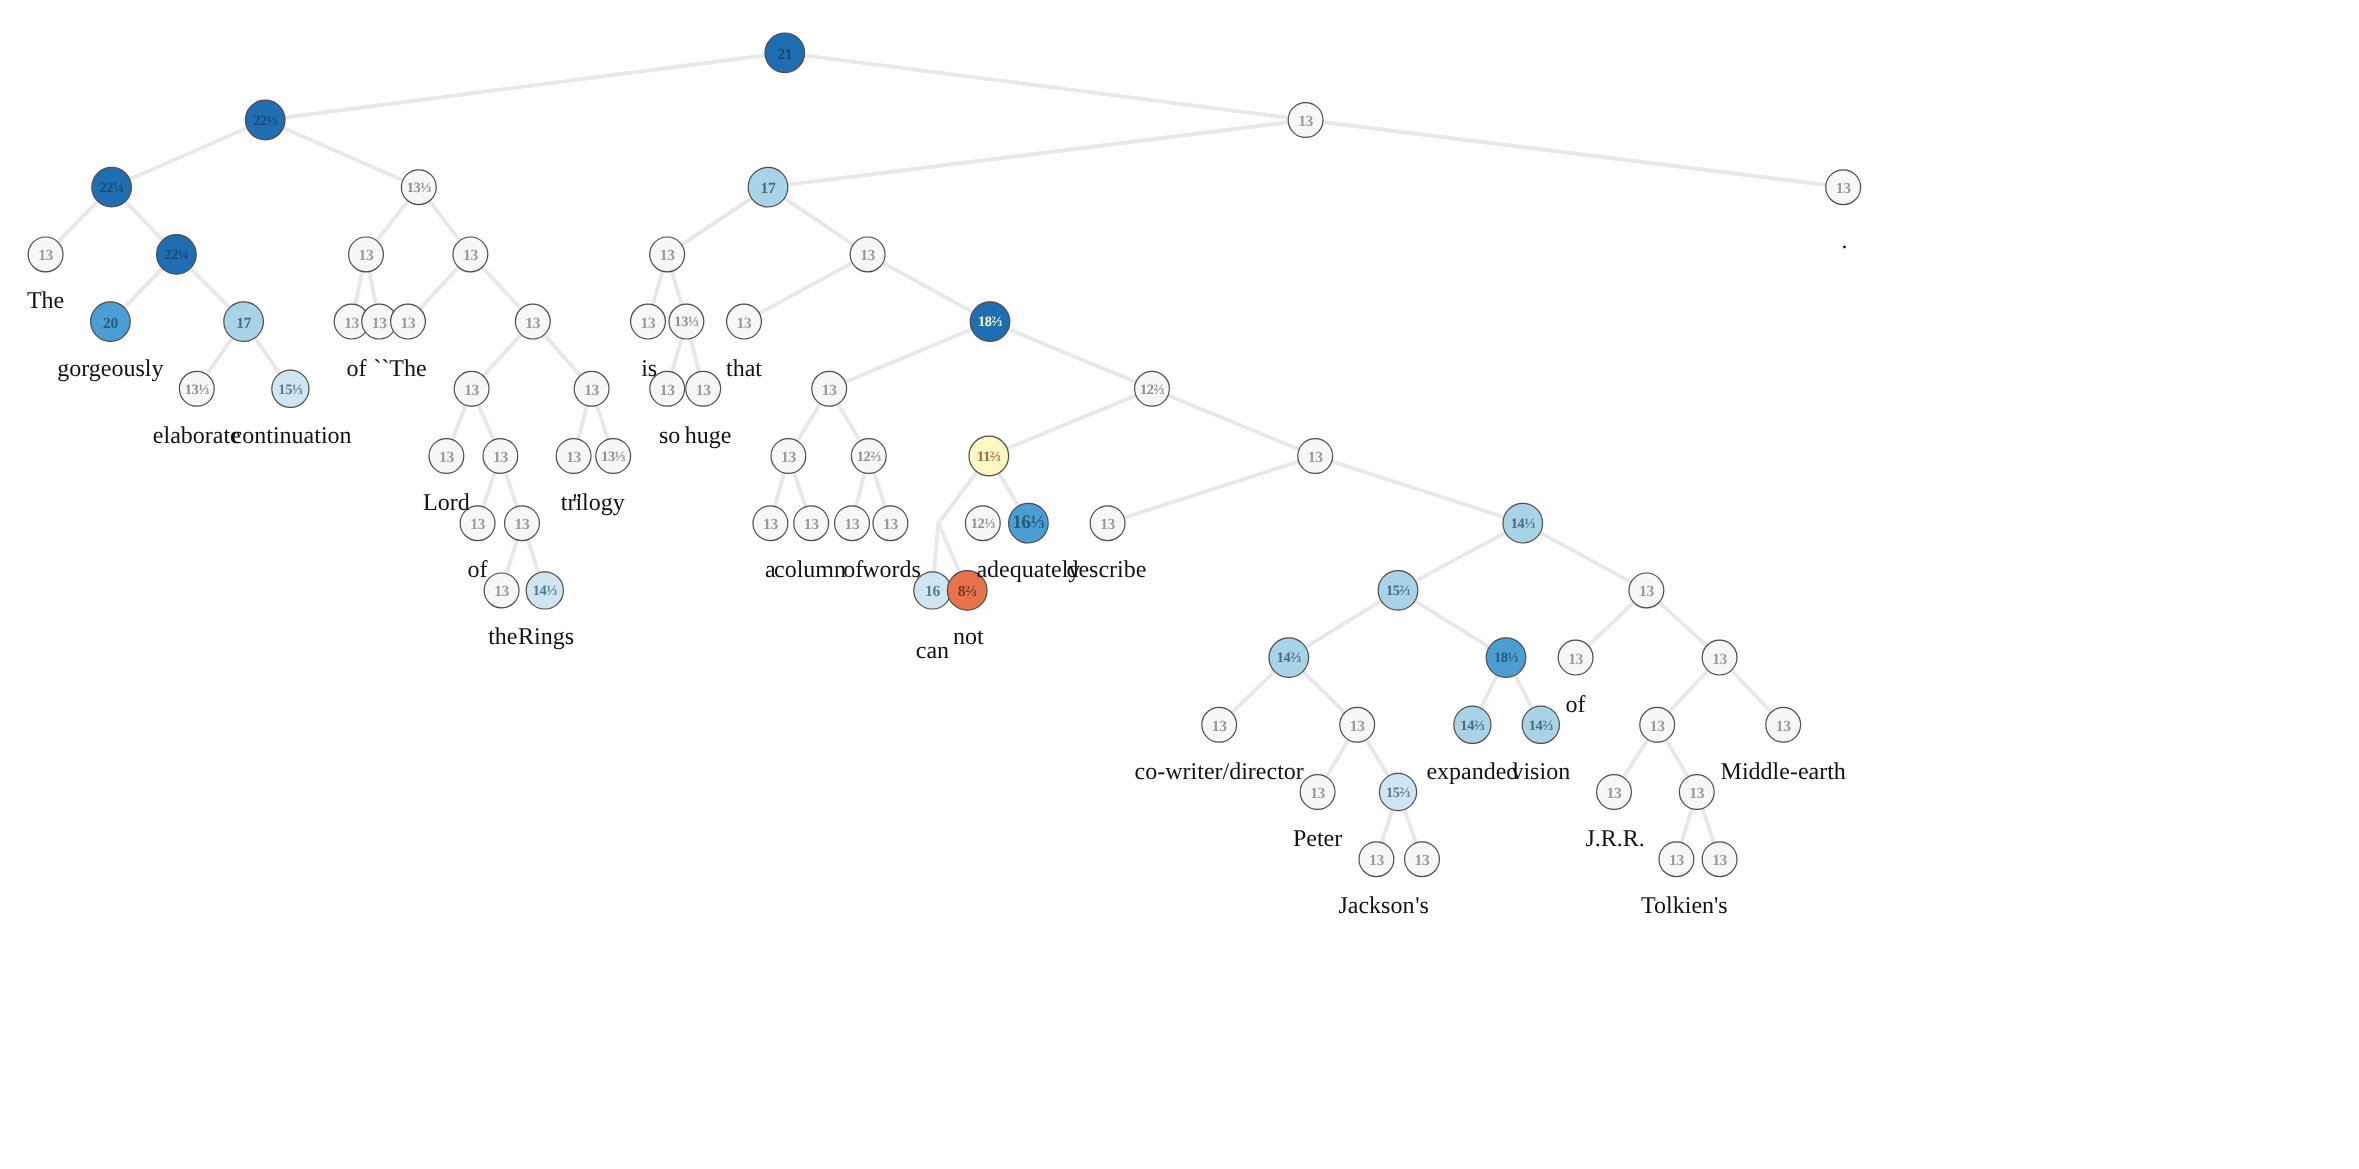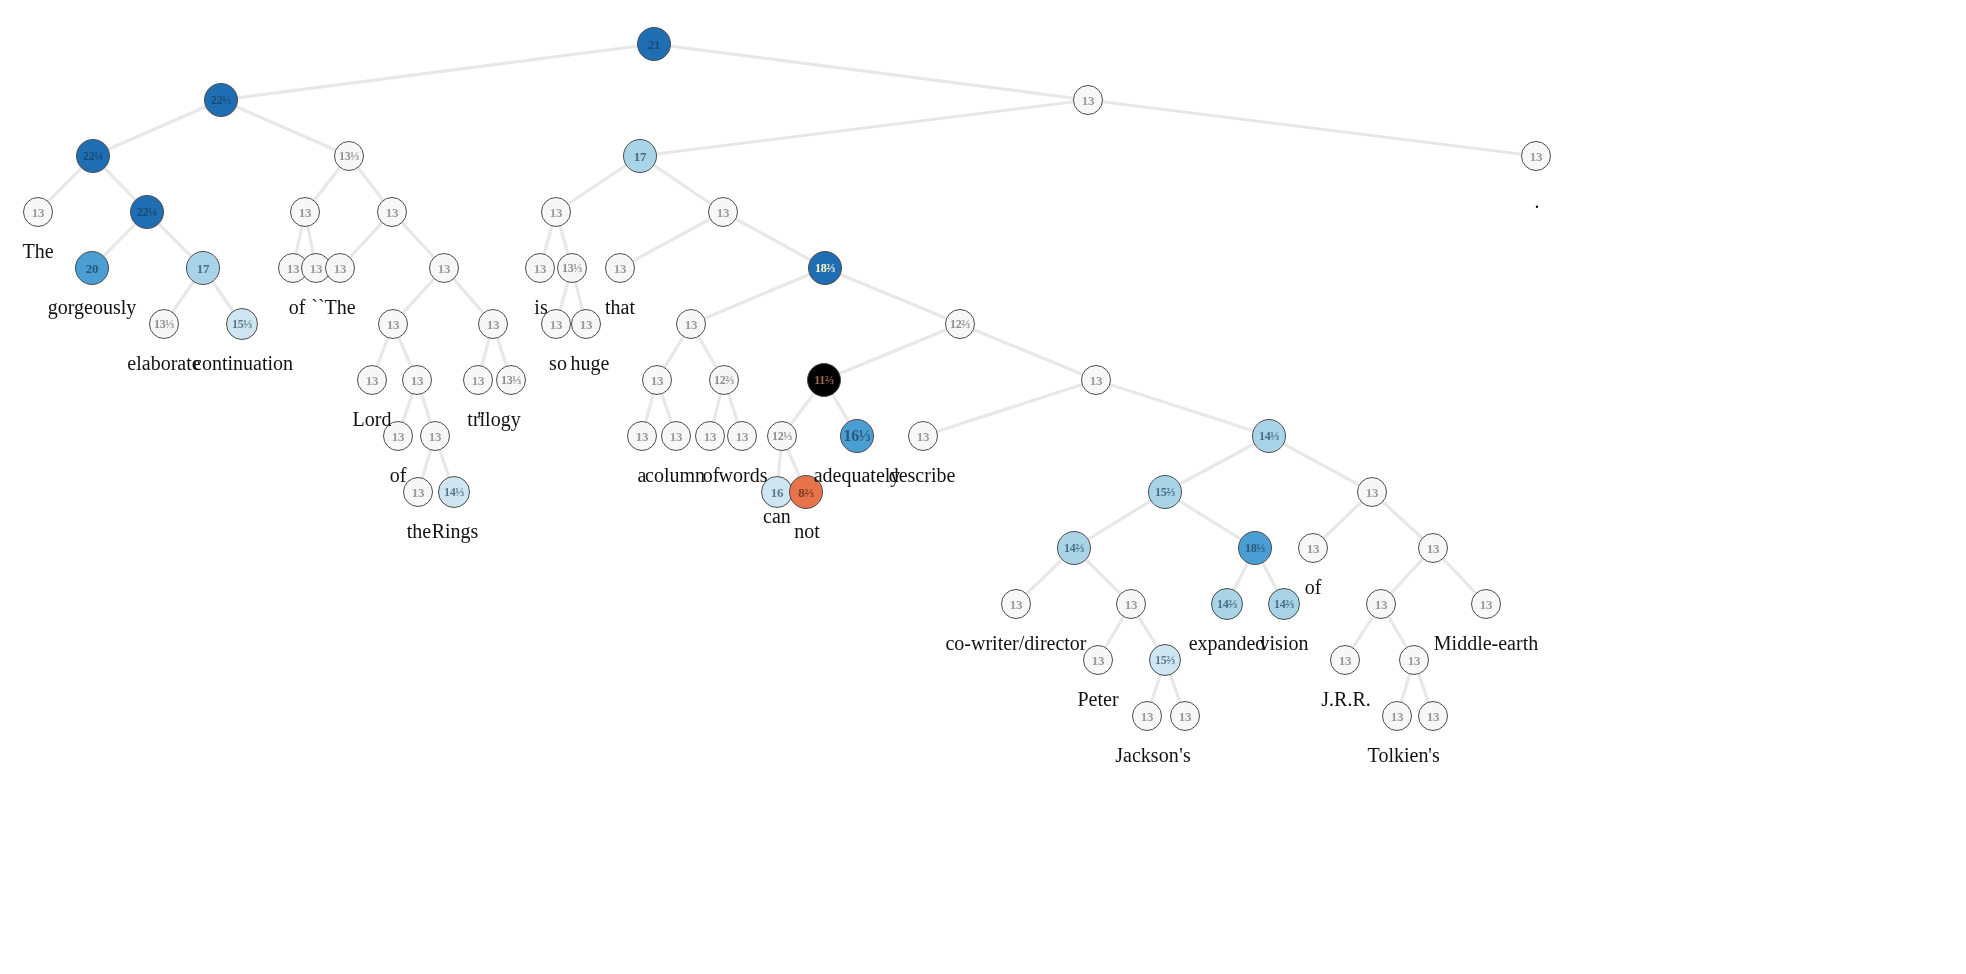--- a/index.html
+++ b/index.html
@@ -235,21 +235,21 @@
       </div>
       <div class="node" style="left: 496px; top: 365px; width: 30px; height: 30px; background: rgb(247, 247, 247); color: rgb(143, 143, 143); border-color: rgb(77, 77, 77);">
         <span class="node-label" style="font-size: 12px;">13⅓</span>
       </div>
       <div class="node" style="left: 642px; top: 365px; width: 30px; height: 30px; background: rgb(247, 247, 247); color: rgb(154, 154, 154); border-color: rgb(77, 77, 77);">
         <span class="node-label" style="font-size: 13px;">13</span>
       </div>
       <div class="node" style="left: 709px; top: 365px; width: 30px; height: 30px; background: rgb(247, 247, 247); color: rgb(143, 143, 143); border-color: rgb(77, 77, 77);">
         <span class="node-label" style="font-size: 12px;">12⅔</span>
       </div>
-      <div class="node" style="left: 807px; top: 363px; width: 34px; height: 34px; background: #000000; color: rgb(160, 106, 80); border-color: rgb(77, 77, 77);">
+      <div class="node" style="left: 807px; top: 363px; width: 34px; height: 34px; background: #fef9c3; color: rgb(160, 106, 80); border-color: rgb(77, 77, 77);">
         <span class="node-label" style="font-size: 12px;">11⅔</span>
       </div>
       <div class="node" style="left: 1081px; top: 365px; width: 30px; height: 30px; background: rgb(247, 247, 247); color: rgb(154, 154, 154); border-color: rgb(77, 77, 77);">
         <span class="node-label" style="font-size: 13px;">13</span>
       </div>
       <div class="node" style="left: 383px; top: 421px; width: 30px; height: 30px; background: rgb(247, 247, 247); color: rgb(154, 154, 154); border-color: rgb(77, 77, 77);">
         <span class="node-label" style="font-size: 13px;">13</span>
       </div>
       <div class="node" style="left: 420px; top: 421px; width: 30px; height: 30px; background: rgb(247, 247, 247); color: rgb(154, 154, 154); border-color: rgb(77, 77, 77);">
         <span class="node-label" style="font-size: 13px;">13</span>
@@ -259,21 +259,21 @@
       </div>
       <div class="node" style="left: 661px; top: 421px; width: 30px; height: 30px; background: rgb(247, 247, 247); color: rgb(154, 154, 154); border-color: rgb(77, 77, 77);">
         <span class="node-label" style="font-size: 13px;">13</span>
       </div>
       <div class="node" style="left: 695px; top: 421px; width: 30px; height: 30px; background: rgb(247, 247, 247); color: rgb(154, 154, 154); border-color: rgb(77, 77, 77);">
         <span class="node-label" style="font-size: 13px;">13</span>
       </div>
       <div class="node" style="left: 727px; top: 421px; width: 30px; height: 30px; background: rgb(247, 247, 247); color: rgb(154, 154, 154); border-color: rgb(77, 77, 77);">
         <span class="node-label" style="font-size: 13px;">13</span>
       </div>
-      <div class="node" style="left: 767px; top: 421px; width: 30px; height: 30px; background: rgb(247, 247, 247); color: rgb(143, 143, 143); border-color: rgb(77, 77, 77);">
+      <div class="node" style="left: 804px; top: 421px; width: 30px; height: 30px; background: rgb(247, 247, 247); color: rgb(143, 143, 143); border-color: rgb(77, 77, 77);">
         <span class="node-label" style="font-size: 12px;">12⅓</span>
       </div>
       <div class="node" style="left: 840px; top: 419px; width: 34px; height: 34px; background: rgb(74, 158, 212); color: rgb(42, 90, 122); border-color: rgb(77, 77, 77);">
         <span class="node-label" style="font-size: 16px;">16⅓</span>
       </div>
       <div class="node" style="left: 908px; top: 421px; width: 30px; height: 30px; background: rgb(247, 247, 247); color: rgb(154, 154, 154); border-color: rgb(77, 77, 77);">
         <span class="node-label" style="font-size: 13px;">13</span>
       </div>
       <div class="node" style="left: 1252px; top: 419px; width: 34px; height: 34px; background: rgb(169, 212, 232); color: rgb(74, 107, 128); border-color: rgb(77, 77, 77);">
         <span class="node-label" style="font-size: 12px;">14⅓</span>
@@ -366,21 +366,21 @@
       <div class="leaf-text" style="left: 481px; top: 408px;">''</div>
       <div class="leaf-text" style="left: 494px; top: 408px;">trilogy</div>
       <div class="leaf-text" style="left: 541px; top: 296px;">is</div>
       <div class="leaf-text" style="left: 558px; top: 352px;">so</div>
       <div class="leaf-text" style="left: 590px; top: 352px;">huge</div>
       <div class="leaf-text" style="left: 620px; top: 296px;">that</div>
       <div class="leaf-text" style="left: 642px; top: 464px;">a</div>
       <div class="leaf-text" style="left: 675px; top: 464px;">column</div>
       <div class="leaf-text" style="left: 711px; top: 464px;">of</div>
       <div class="leaf-text" style="left: 743px; top: 464px;">words</div>
-      <div class="leaf-text" style="left: 777px; top: 505px;">can</div>
+      <div class="leaf-text" style="left: 777px; top: 531px;">can</div>
       <div class="leaf-text" style="left: 807px; top: 520px;">not</div>
       <div class="leaf-text" style="left: 857px; top: 464px; font-family: Liberation Serif, serif;">adequately</div>
       <div class="leaf-text" style="left: 922px; top: 464px;">describe</div>
       <div class="leaf-text" style="left: 1016px; top: 632px;">co-writer/director</div>
       <div class="leaf-text" style="left: 1098px; top: 688px;">Peter</div>
       <div class="leaf-text" style="left: 1147px; top: 744px;">Jackson</div>
       <div class="leaf-text" style="left: 1185px; top: 744px;">'s</div>
       <div class="leaf-text" style="left: 1227px; top: 632px;">expanded</div>
       <div class="leaf-text" style="left: 1284px; top: 632px;">vision</div>
       <div class="leaf-text" style="left: 1313px; top: 576px;">of</div>

